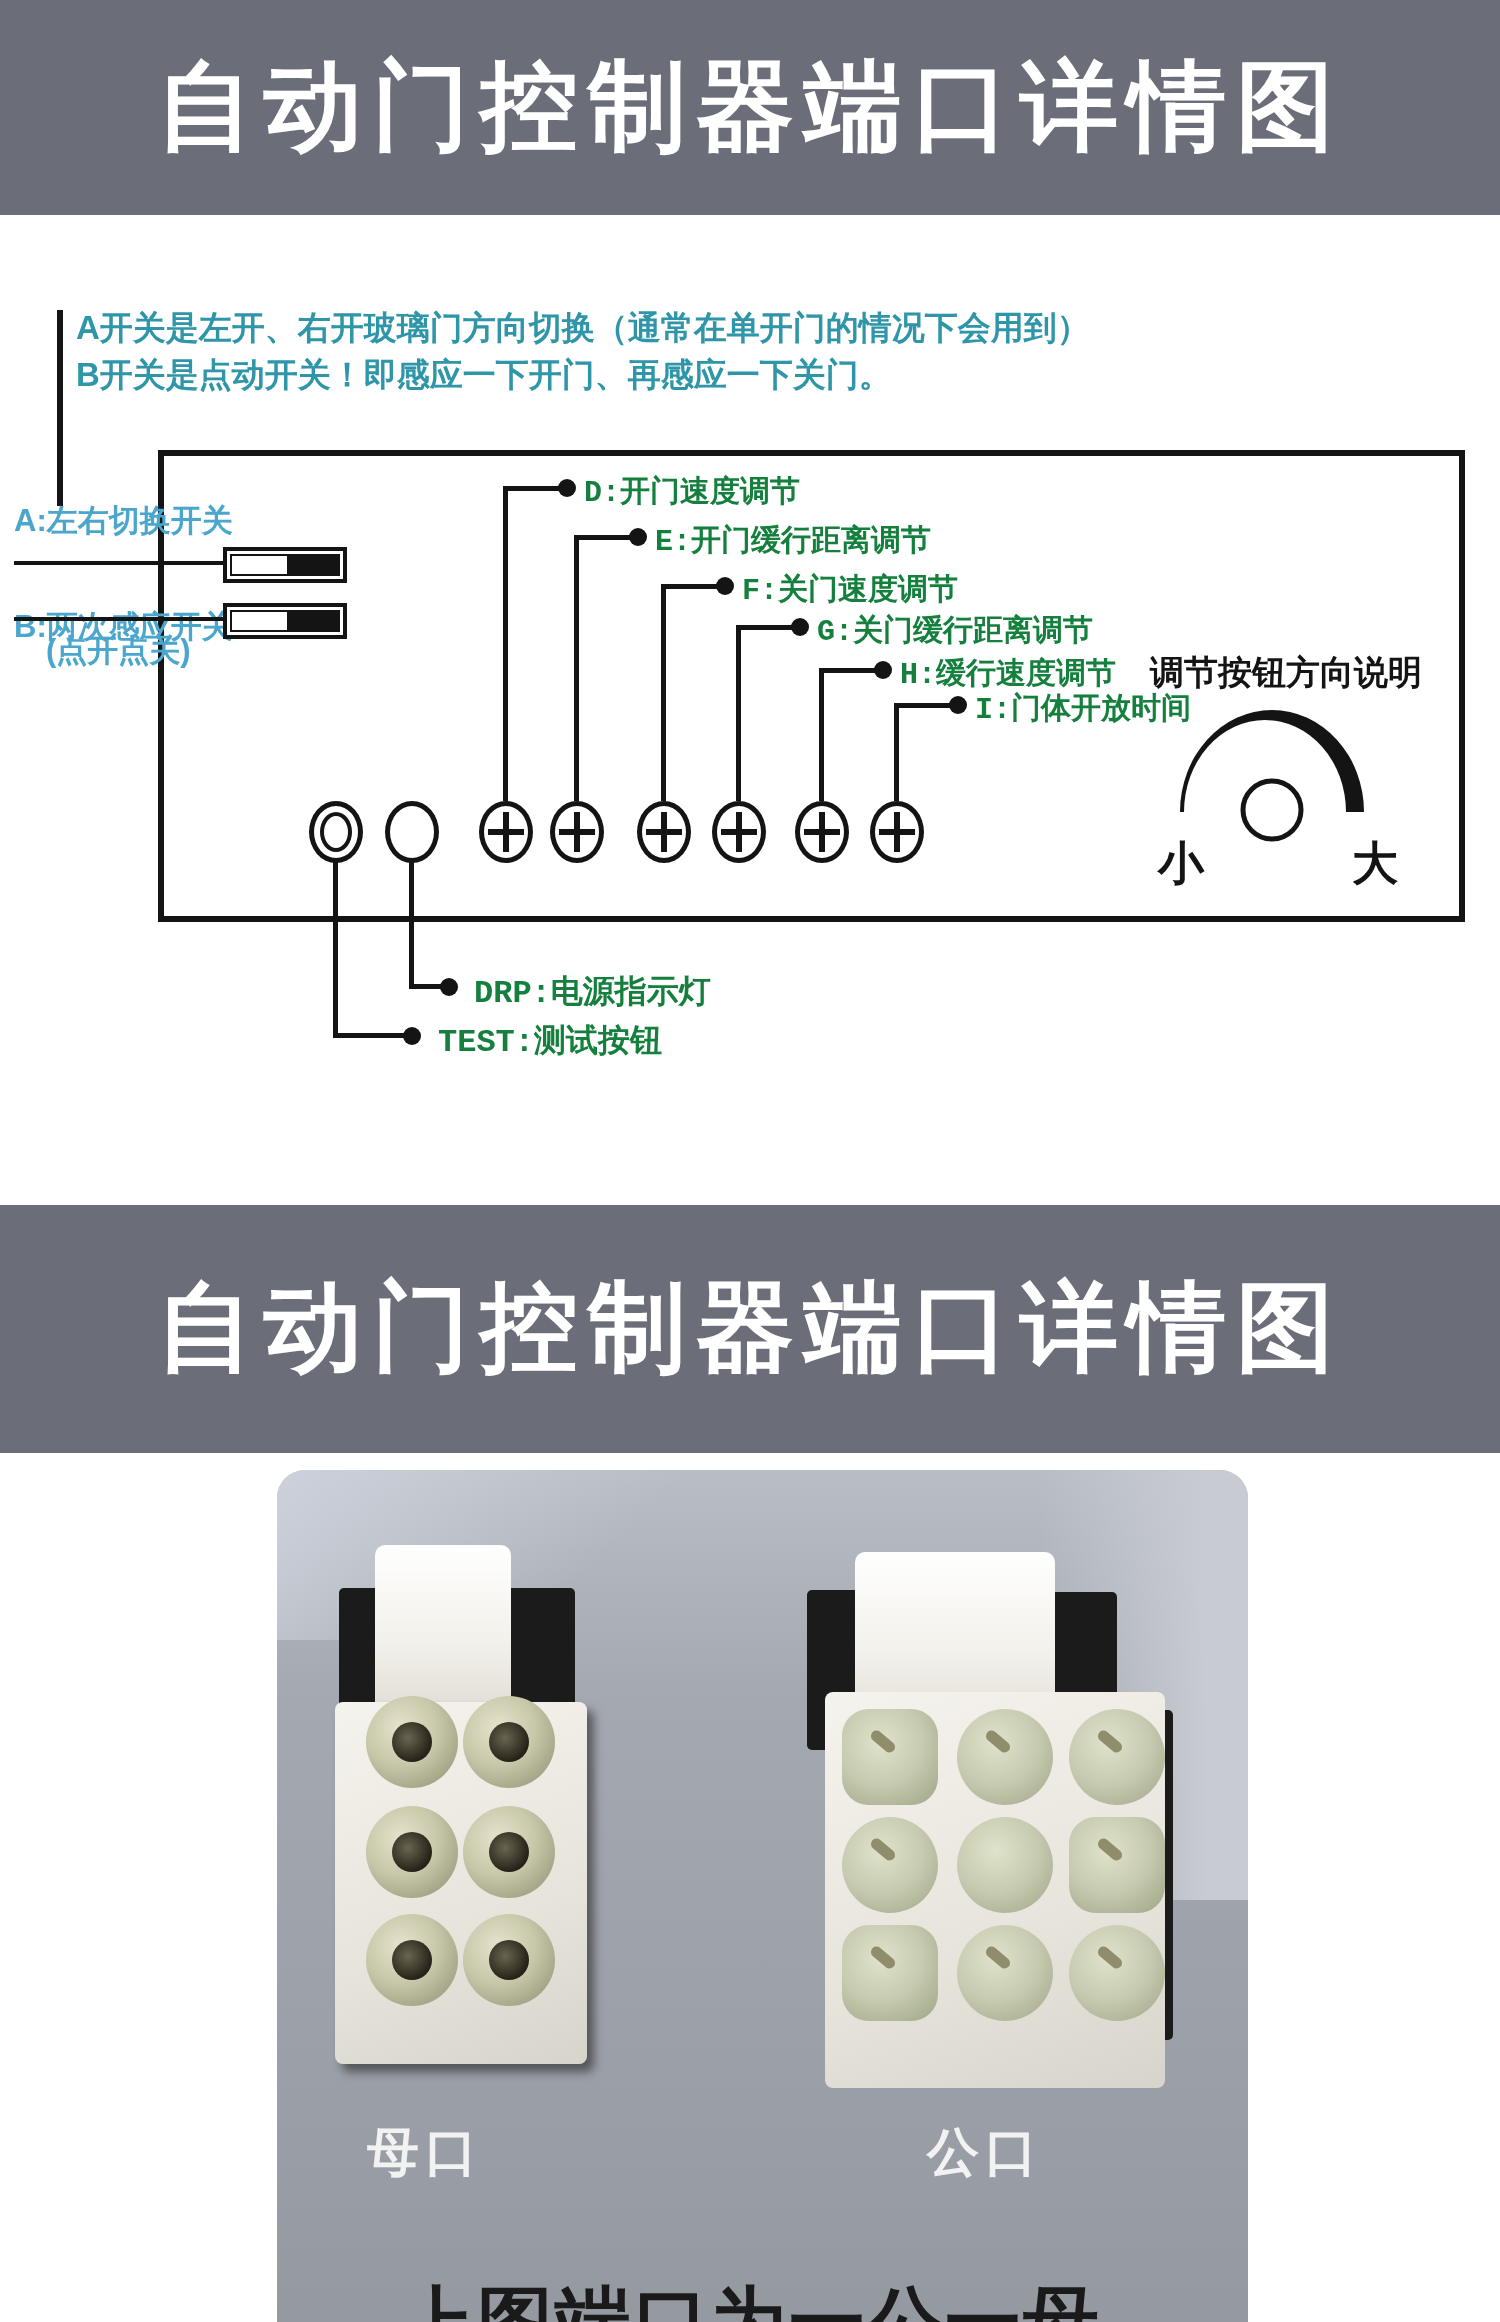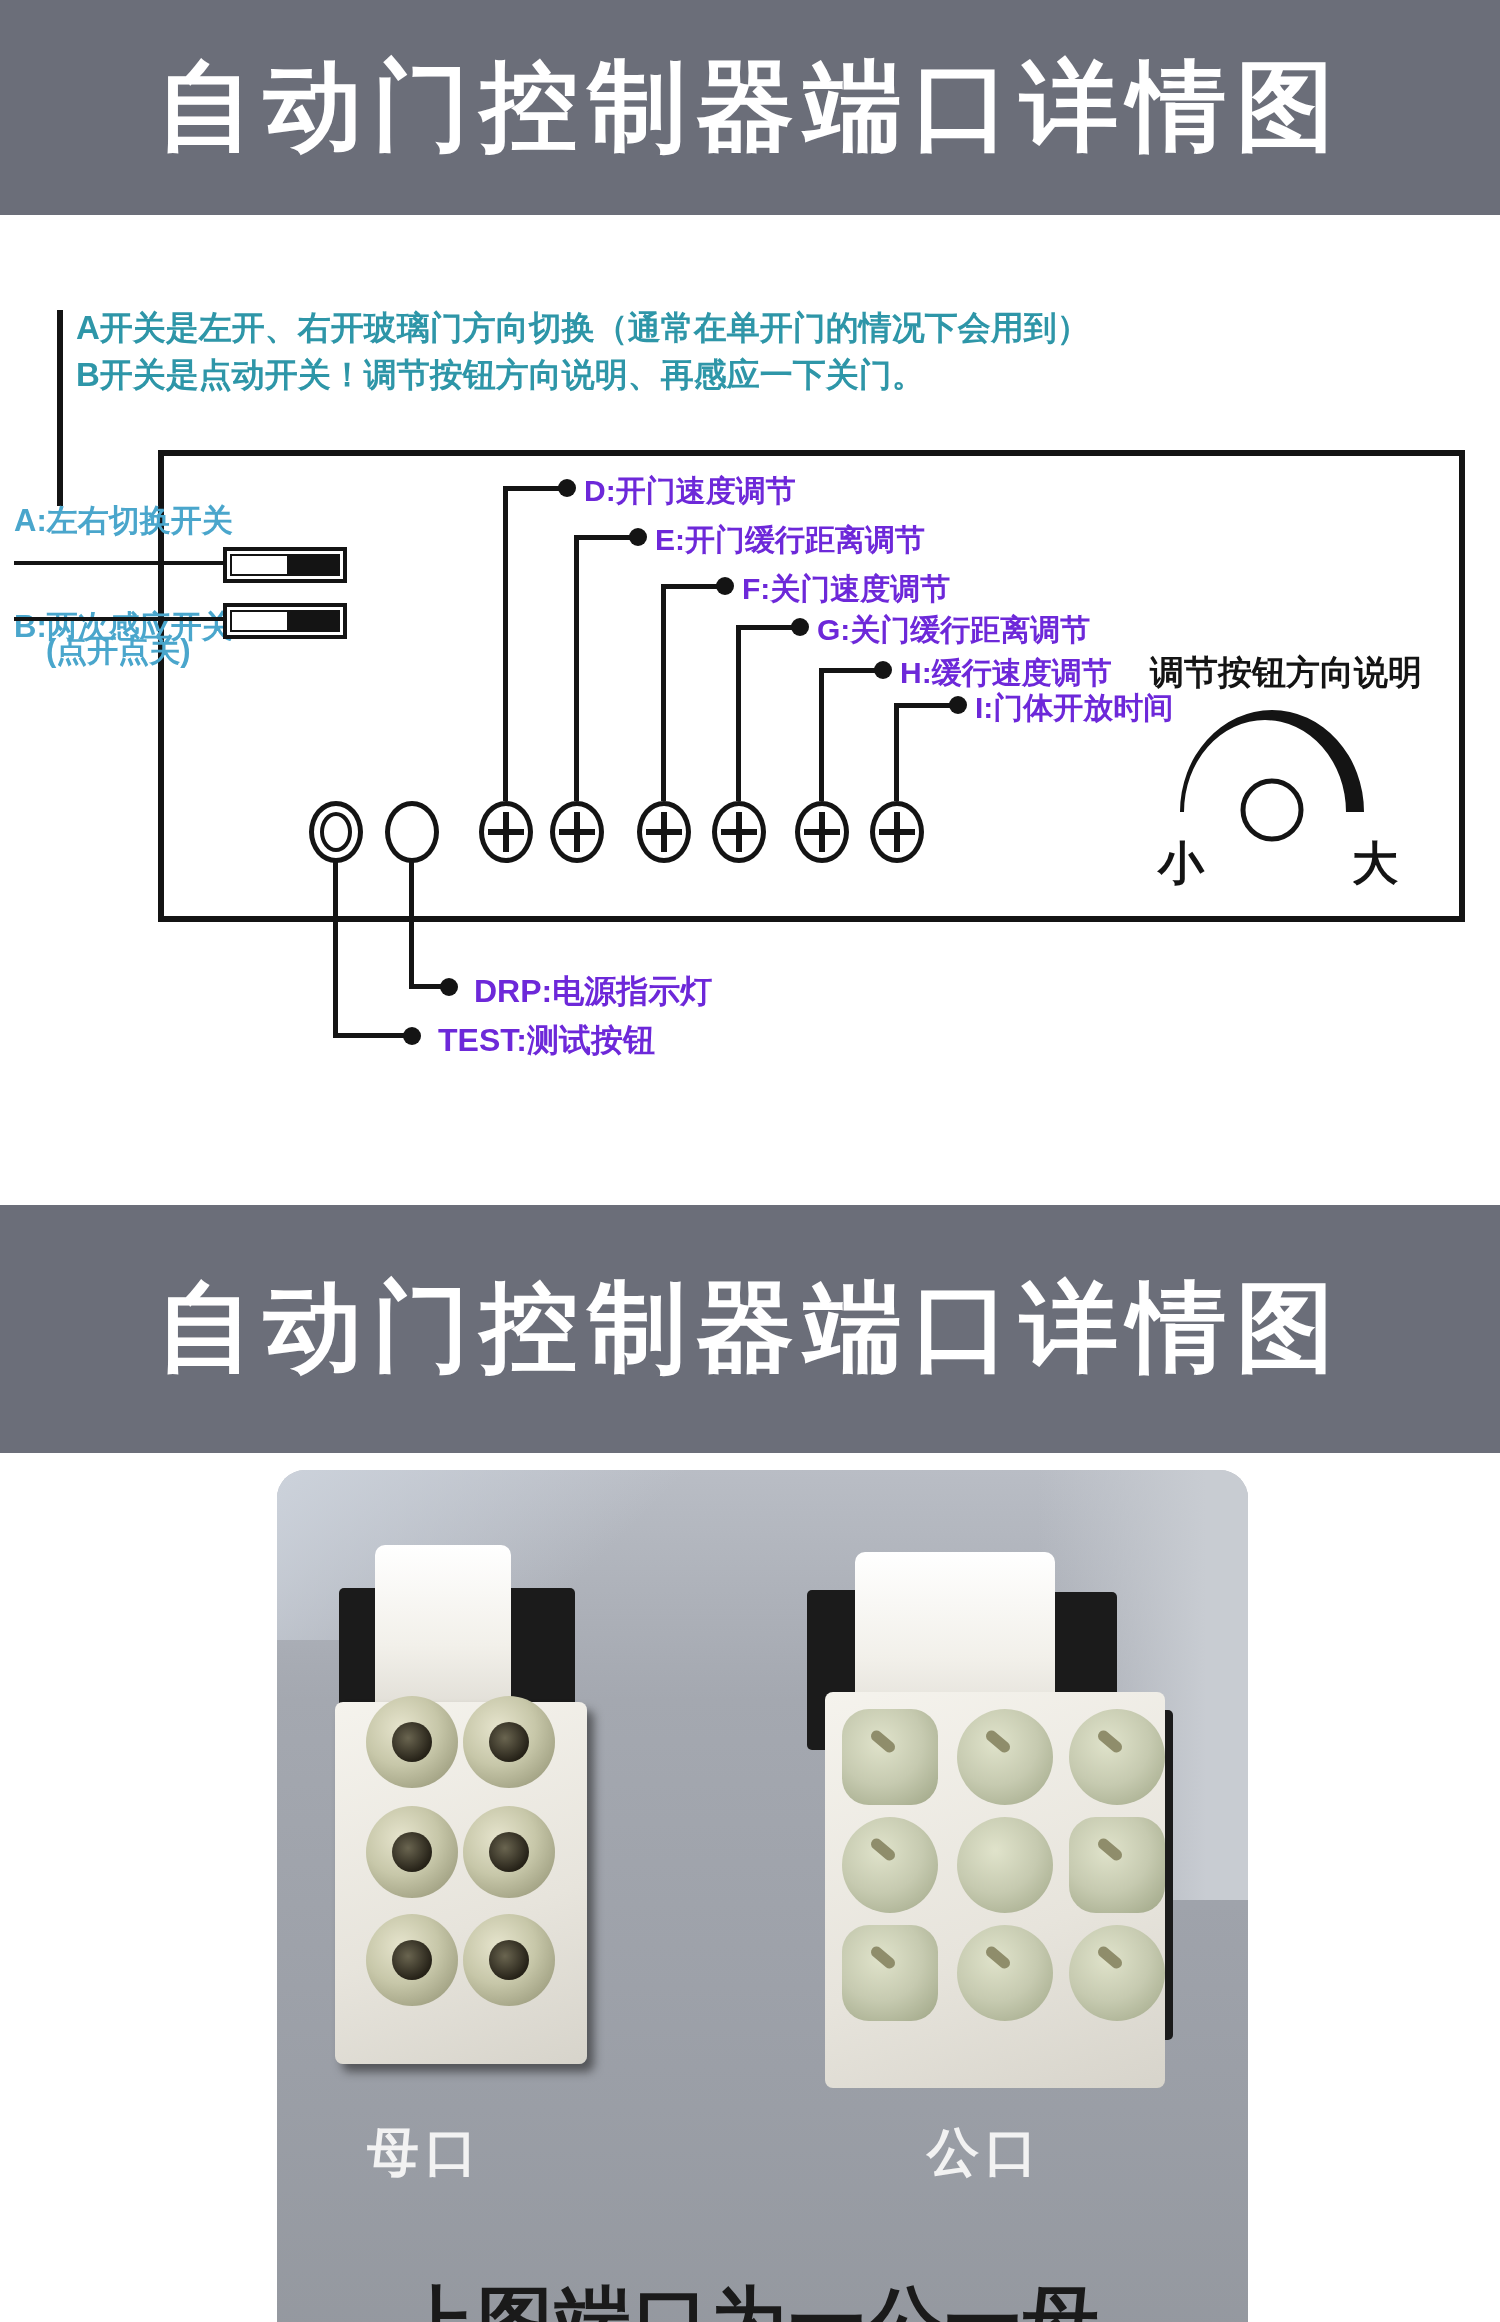--- a/index.html
+++ b/index.html
@@ -12,21 +12,21 @@
   #banner2{top:1205px;height:248px;font-size:98px;}
 
   .ann-line{position:absolute;color:#2e96a8;font-size:33px;font-weight:600;white-space:nowrap;}
   .ln{position:absolute;background:#141414;}
   .dot{position:absolute;width:18px;height:18px;border-radius:50%;background:#141414;}
 
   #panel{position:absolute;left:158px;top:450px;width:1307px;height:472px;
          border:6px solid #141414;box-sizing:border-box;background:#fff;}
 
   .side-label{position:absolute;color:#4aa6cc;font-size:31px;font-weight:700;white-space:nowrap;}
-  .pot-label{position:absolute;color:#6d28d9;font-size:30px;font-weight:700;white-space:nowrap;}
+  .pot-label{position:absolute;color:#15803d;font-size:30px;font-weight:700;white-space:nowrap;font-family:Liberation Mono, monospace;}
 
   .switch{position:absolute;width:124px;height:36px;border:4px solid #141414;background:#fff;
           padding:3px;box-sizing:border-box;}
   .switch-inner{width:100%;height:100%;border:2px solid #141414;box-sizing:border-box;display:flex;}
   .switch-inner .half-black{margin-left:auto;width:48%;height:100%;background:#141414;}
 
   .pot{position:absolute;width:54px;height:62px;border:5px solid #141414;border-radius:50%;
        box-sizing:border-box;background:#fff;}
   .pot .ph{position:absolute;left:50%;top:50%;transform:translate(-50%,-50%);
            width:36px;height:6px;background:#141414;}
@@ -70,21 +70,21 @@
 <body>
 
 <div id="root">
 
   <div id="banner1" class="banner">
     <span>自动门控制器端口详情图</span>
   </div>
 
   <div class="ln" style="left:57px;top:310px;width:6px;height:196px;"></div>
   <div class="ann-line" style="left:76px;top:306px;">A开关是左开、右开玻璃门方向切换（通常在单开门的情况下会用到）</div>
-  <div class="ann-line" style="left:76px;top:353px;">B开关是点动开关！调节按钮方向说明、再感应一下关门。</div>
+  <div class="ann-line" style="left:76px;top:353px;">B开关是点动开关！即感应一下开门、再感应一下关门。</div>
 
   <div id="panel"></div>
 
   <div class="side-label" style="left:14px;top:500px;">A:左右切换开关</div>
   <div class="ln" style="left:14px;top:561px;width:209px;height:4px;"></div>
   <div class="side-label" style="left:14px;top:558px;margin-top:48px;">B:两次感应开关</div>
   <div class="ln" style="left:14px;top:617px;width:209px;height:4px;"></div>
   <div class="side-label" style="left:46px;top:630px;">(点开点关)</div>
 
   <div class="switch" style="left:223px;top:547px;">

